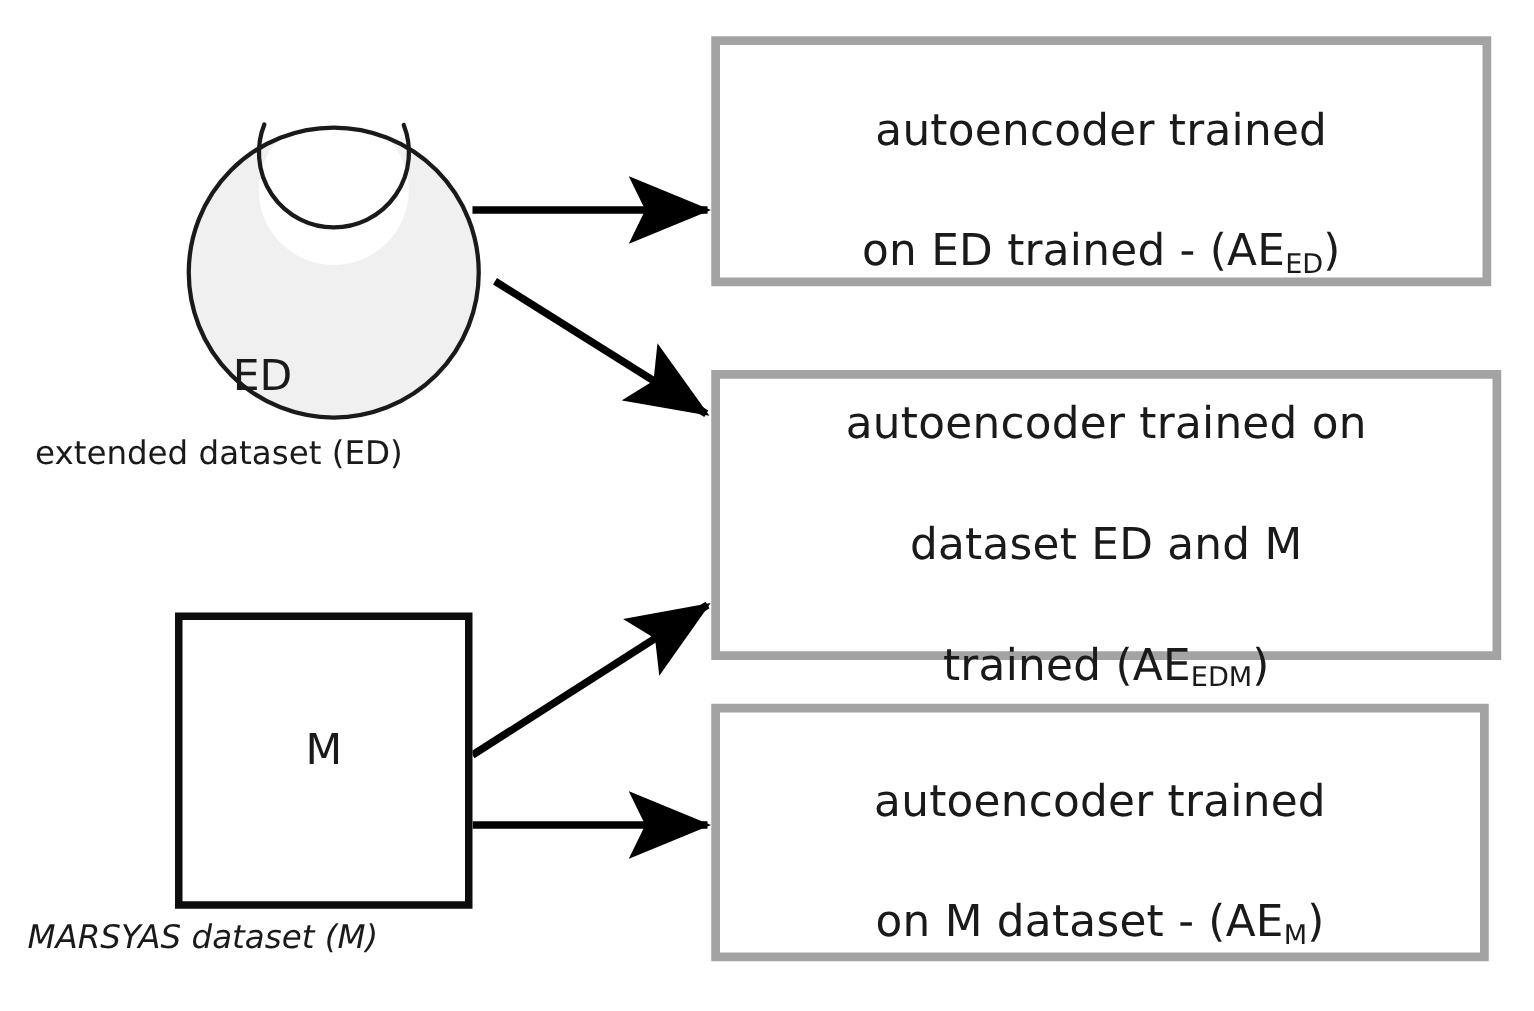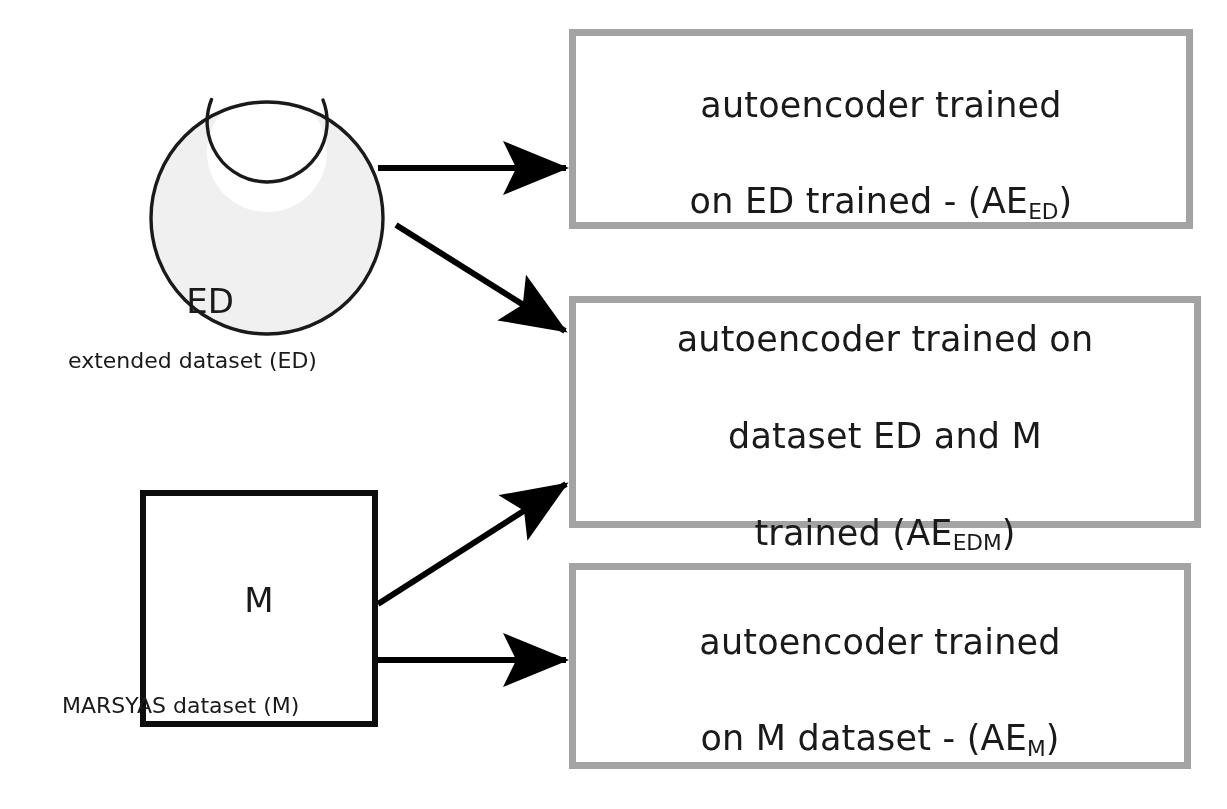--- a/index.html
+++ b/index.html
@@ -56,27 +56,26 @@
     position: absolute;
     font-size: 33px;
     color: #1a1a1a;
     white-space: nowrap;
   }
   #ed-inner-label { left: 0px; top: 281px; width: 420px; text-align: center; font-size: 34px; }
   #m-inner-label  { left: 140px; top: 580px; width: 238px; text-align: center; font-size: 34px; }
 
   .caption {
     position: absolute;
-    font-size: 22px;
+    font-size: 26px;
     color: #1a1a1a;
     white-space: nowrap;
-    margin-left: 40px;
   }
   #cap-ed { left: 28px;  top: 348px; }
-  #cap-m  { left: 22px;  top: 693px; }
+  #cap-m  { left: 22px;  top: 735px; font-style: italic; }
 
   #m-square {
     position: absolute;
     left: 140px;
     top: 490px;
     width: 238px;
     height: 237px;
     box-sizing: border-box;
     background: #ffffff;
     border: 6px solid #0d0d0d;

